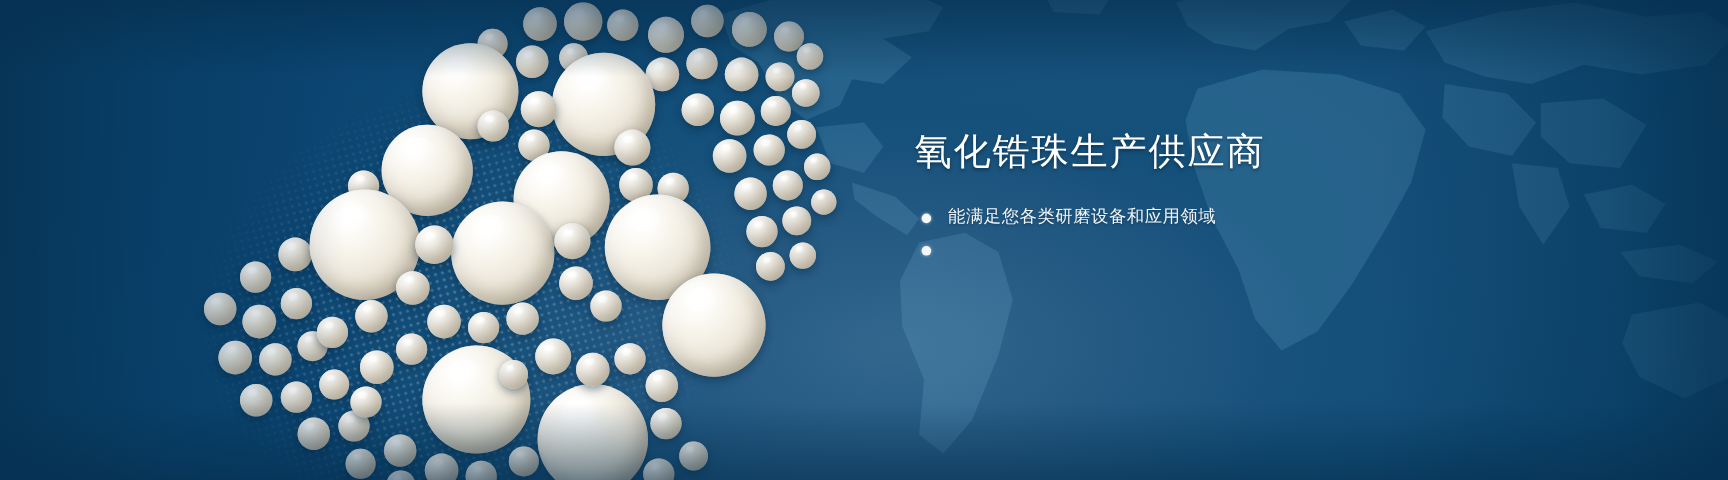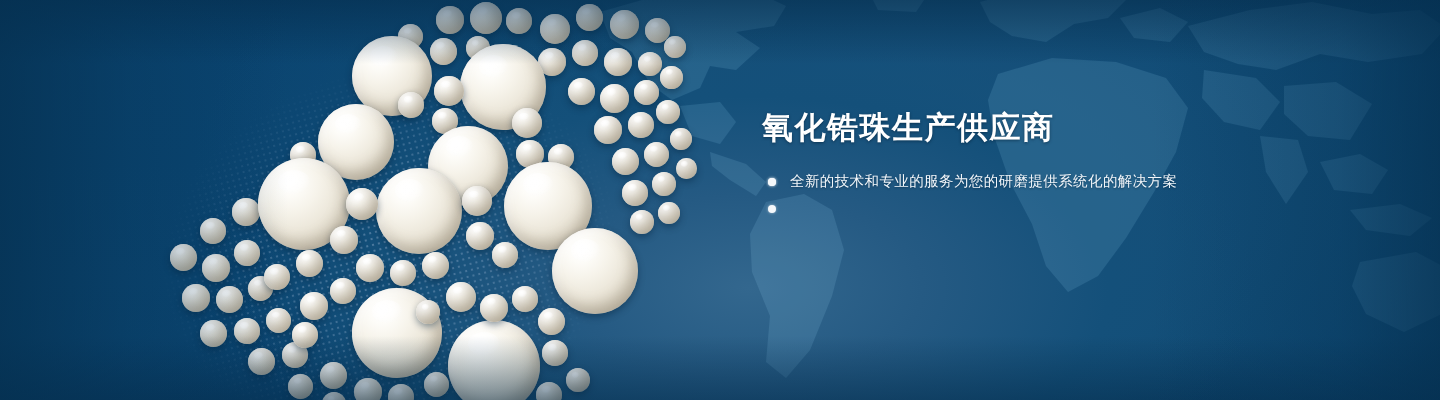--- a/index.html
+++ b/index.html
@@ -81,21 +81,21 @@
   
   .copy{
     position:absolute;
     left:762px; top:108px;
     width:470px;
   }
   .headline{
     color:#ffffff;
     font-size:31px;
     line-height:38px;
-    font-weight:700;
+    font-weight:400;
     letter-spacing:1.5px;
     text-shadow:0 1px 3px rgba(2,28,50,.55);
     white-space:nowrap;
   }
   .bullets{
     margin-top:24px;
     list-style:none;
   }
   .bullet{
     position:relative;
@@ -255,24 +255,21 @@
   </div>
 
   <div class="bg-vign"></div>
 
   <div class="copy">
     <div class="headline">氧化锆珠生产供应商</div>
 
     <ul class="bullets">
       <li class="bullet">
         <span class="dot"></span>
-      </li>
-      <li class="bullet">
-        <span class="dot"></span>
-        <span>全新的技术和专业的服务为您的研磨提供系统化的解决方案</span>
+        <span class="l2">能满足您各类研磨设备和应用领域</span>
       </li>
       <li class="bullet">
         <span class="dot"></span>
       </li>
     </ul>
   </div>
 
 </div>
 
 </body></html>

